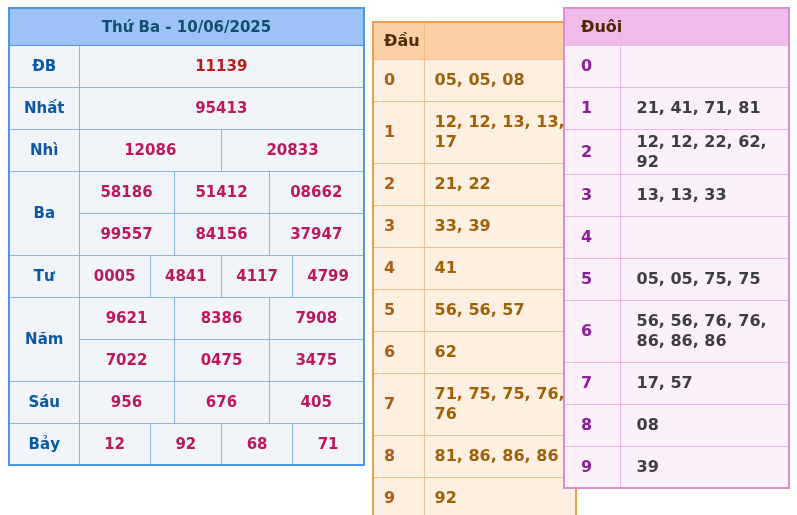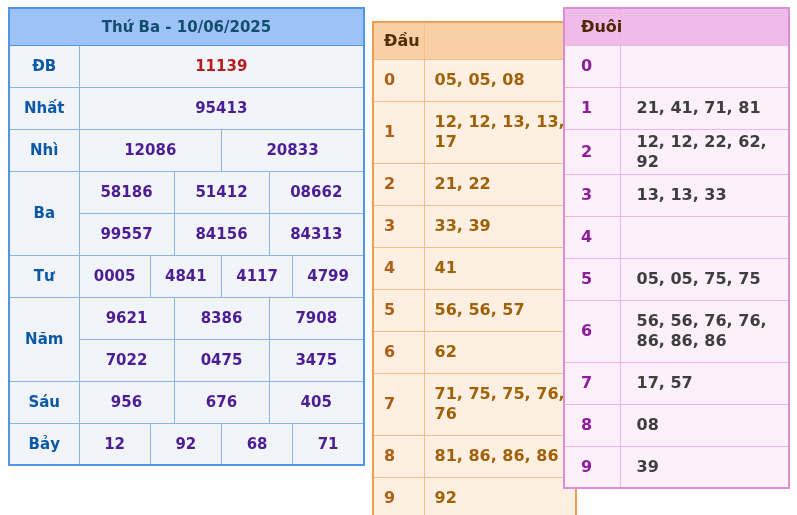--- a/index.html
+++ b/index.html
@@ -17,21 +17,21 @@
   .result {
     position: absolute; left: 8px; top: 7px; width: 357px;
     border: 2px solid #4f96e8;
     font-weight: bold; font-size: 15px;
   }
   .result td {
     border: 1px solid #8ab4ec;
     background: #f1f4f9;
     text-align: center; vertical-align: middle;
     height: 42px;
-    color: #4c1d95;
+    color: #be185d;
   }
   .result tr.r-header td {
     background: #9cc2f7;
     color: #144e6e;
     height: 37px;
     border-color: #4f96e8;
   }
   .result td.prize-label { color: #0c5aa6; text-align: center; }
   .result td.special { color: #b91c1c; }
 
@@ -123,21 +123,21 @@
     </tr>
     <tr>
       <td rowspan="2" class="prize-label">Ba</td>
       <td colspan="4">58186</td>
       <td colspan="4">51412</td>
       <td colspan="4">08662</td>
     </tr>
     <tr>
       <td colspan="4">99557</td>
       <td colspan="4">84156</td>
-      <td colspan="4">84313</td>
+      <td colspan="4">37947</td>
     </tr>
     <tr>
       <td class="prize-label">Tư</td>
       <td colspan="3">0005</td>
       <td colspan="3">4841</td>
       <td colspan="3">4117</td>
       <td colspan="3">4799</td>
     </tr>
     <tr>
       <td rowspan="2" class="prize-label">Năm</td>

